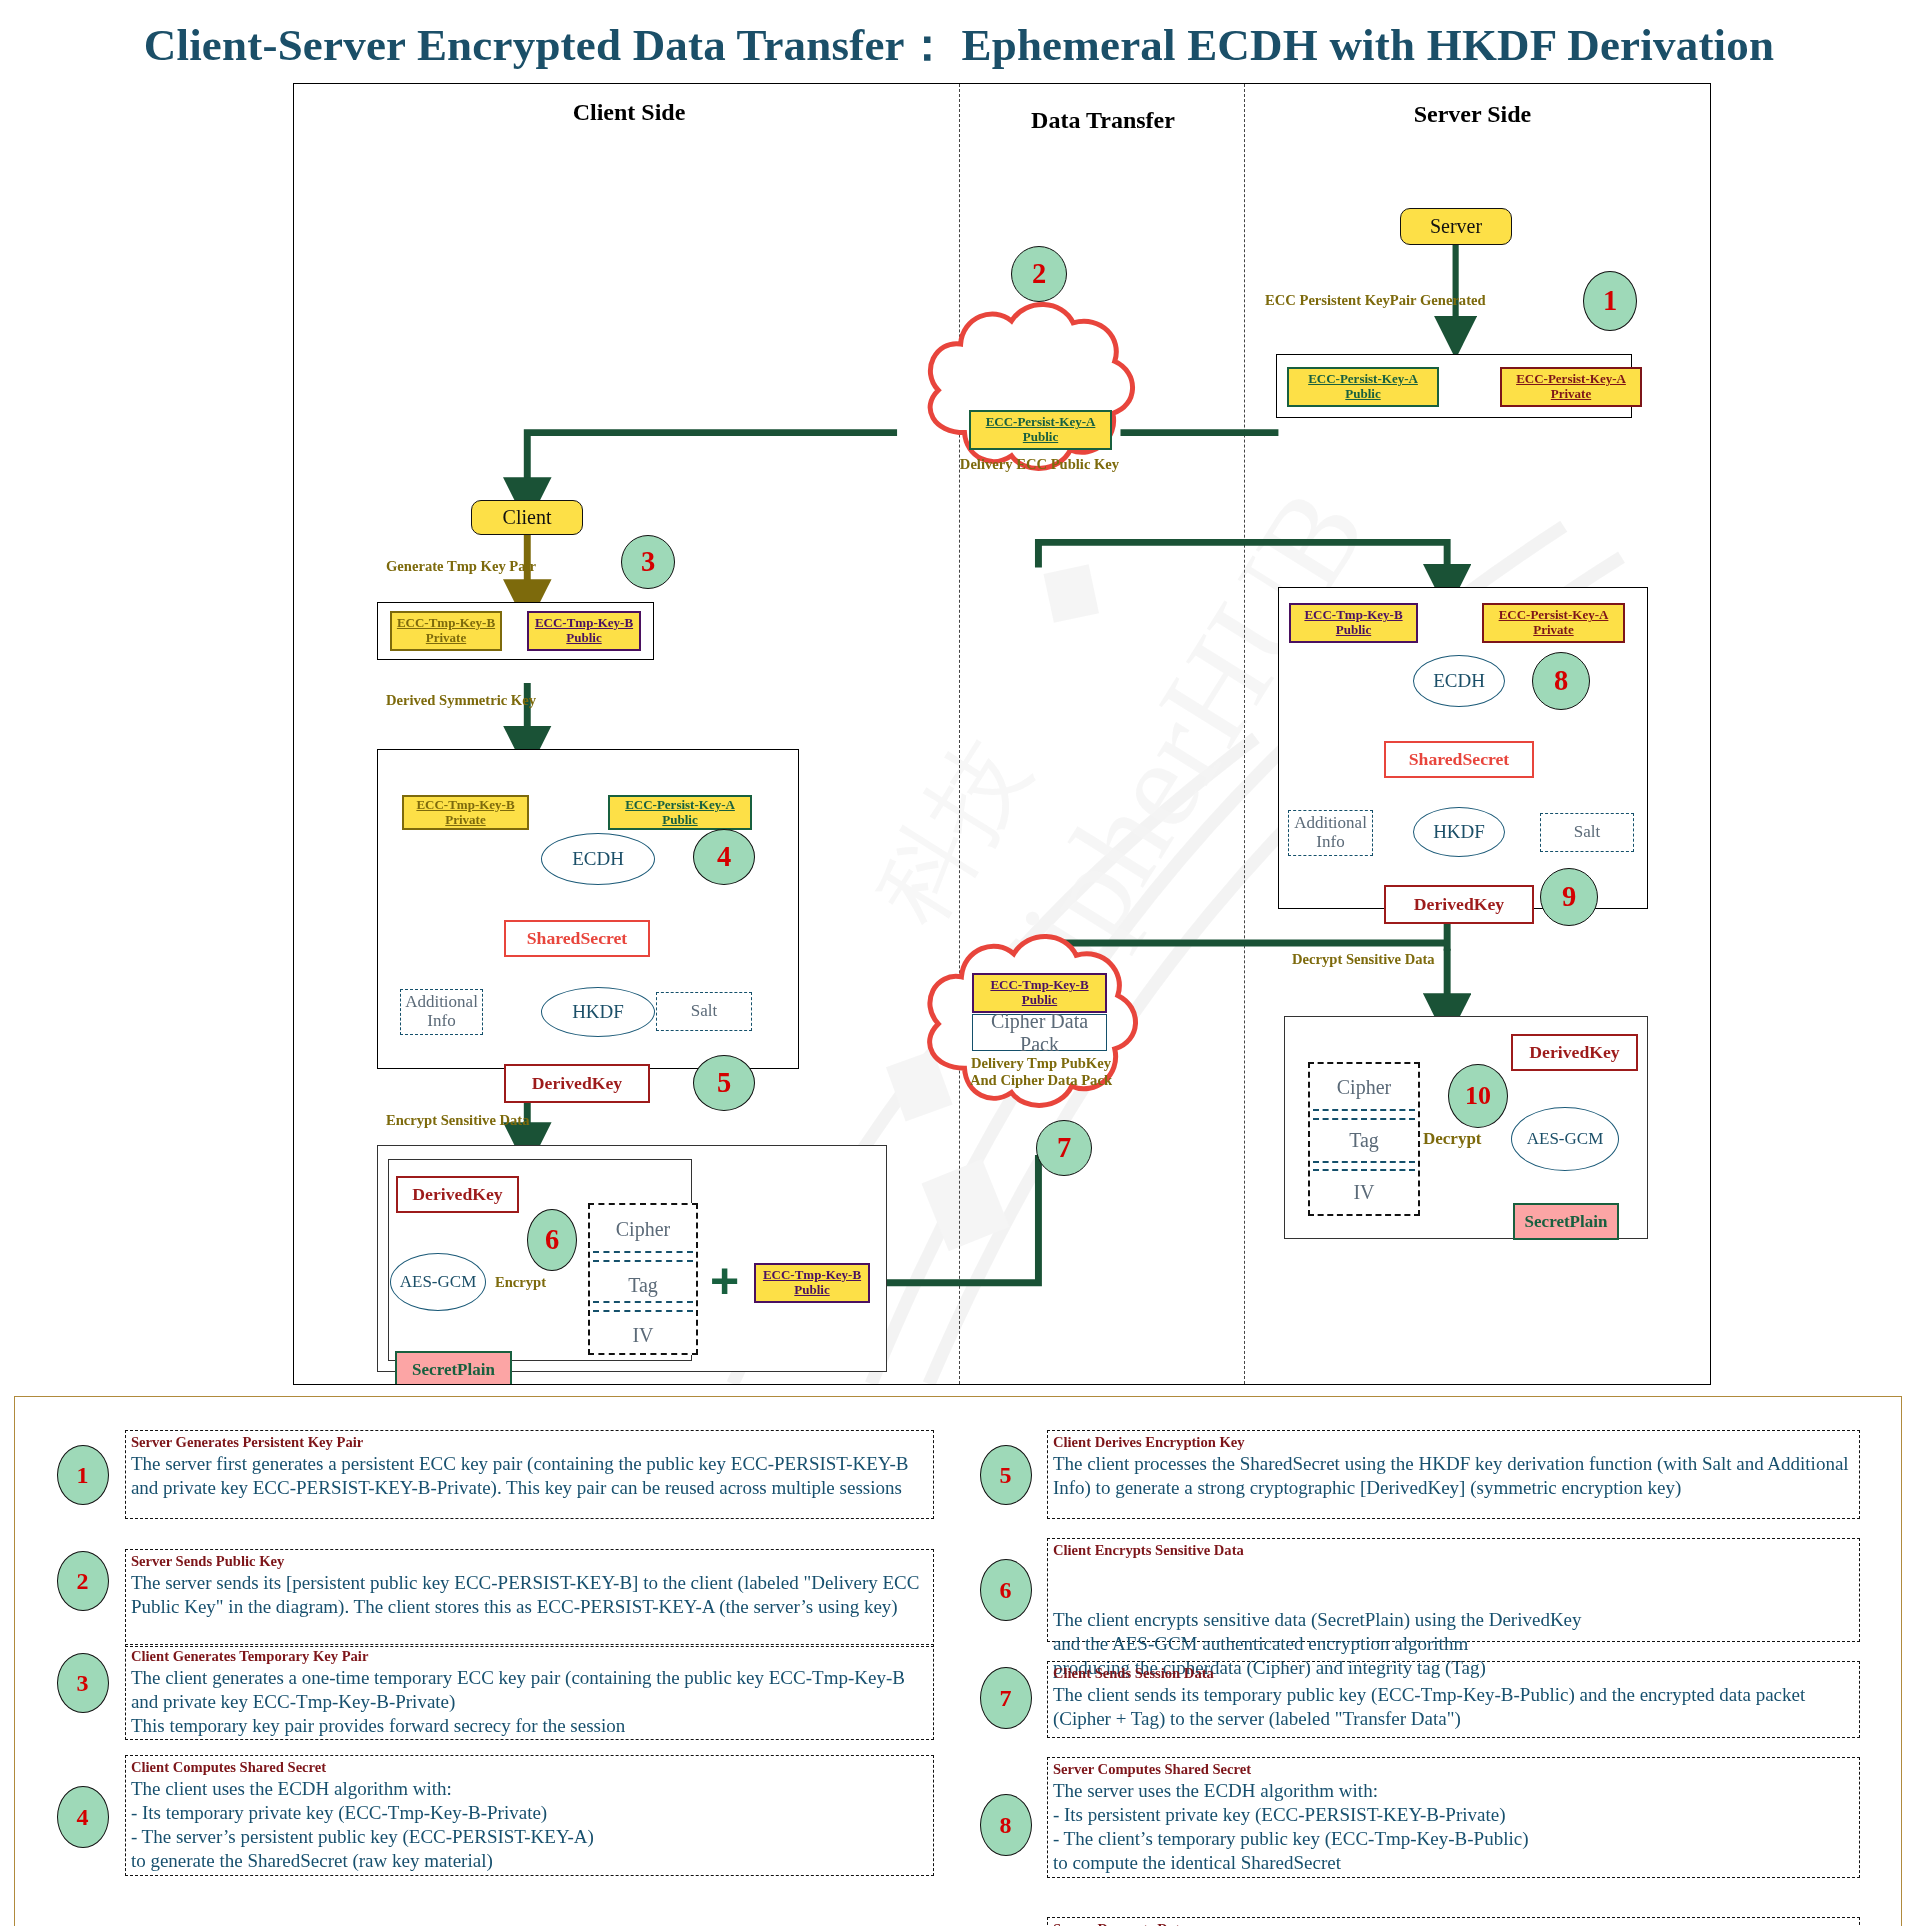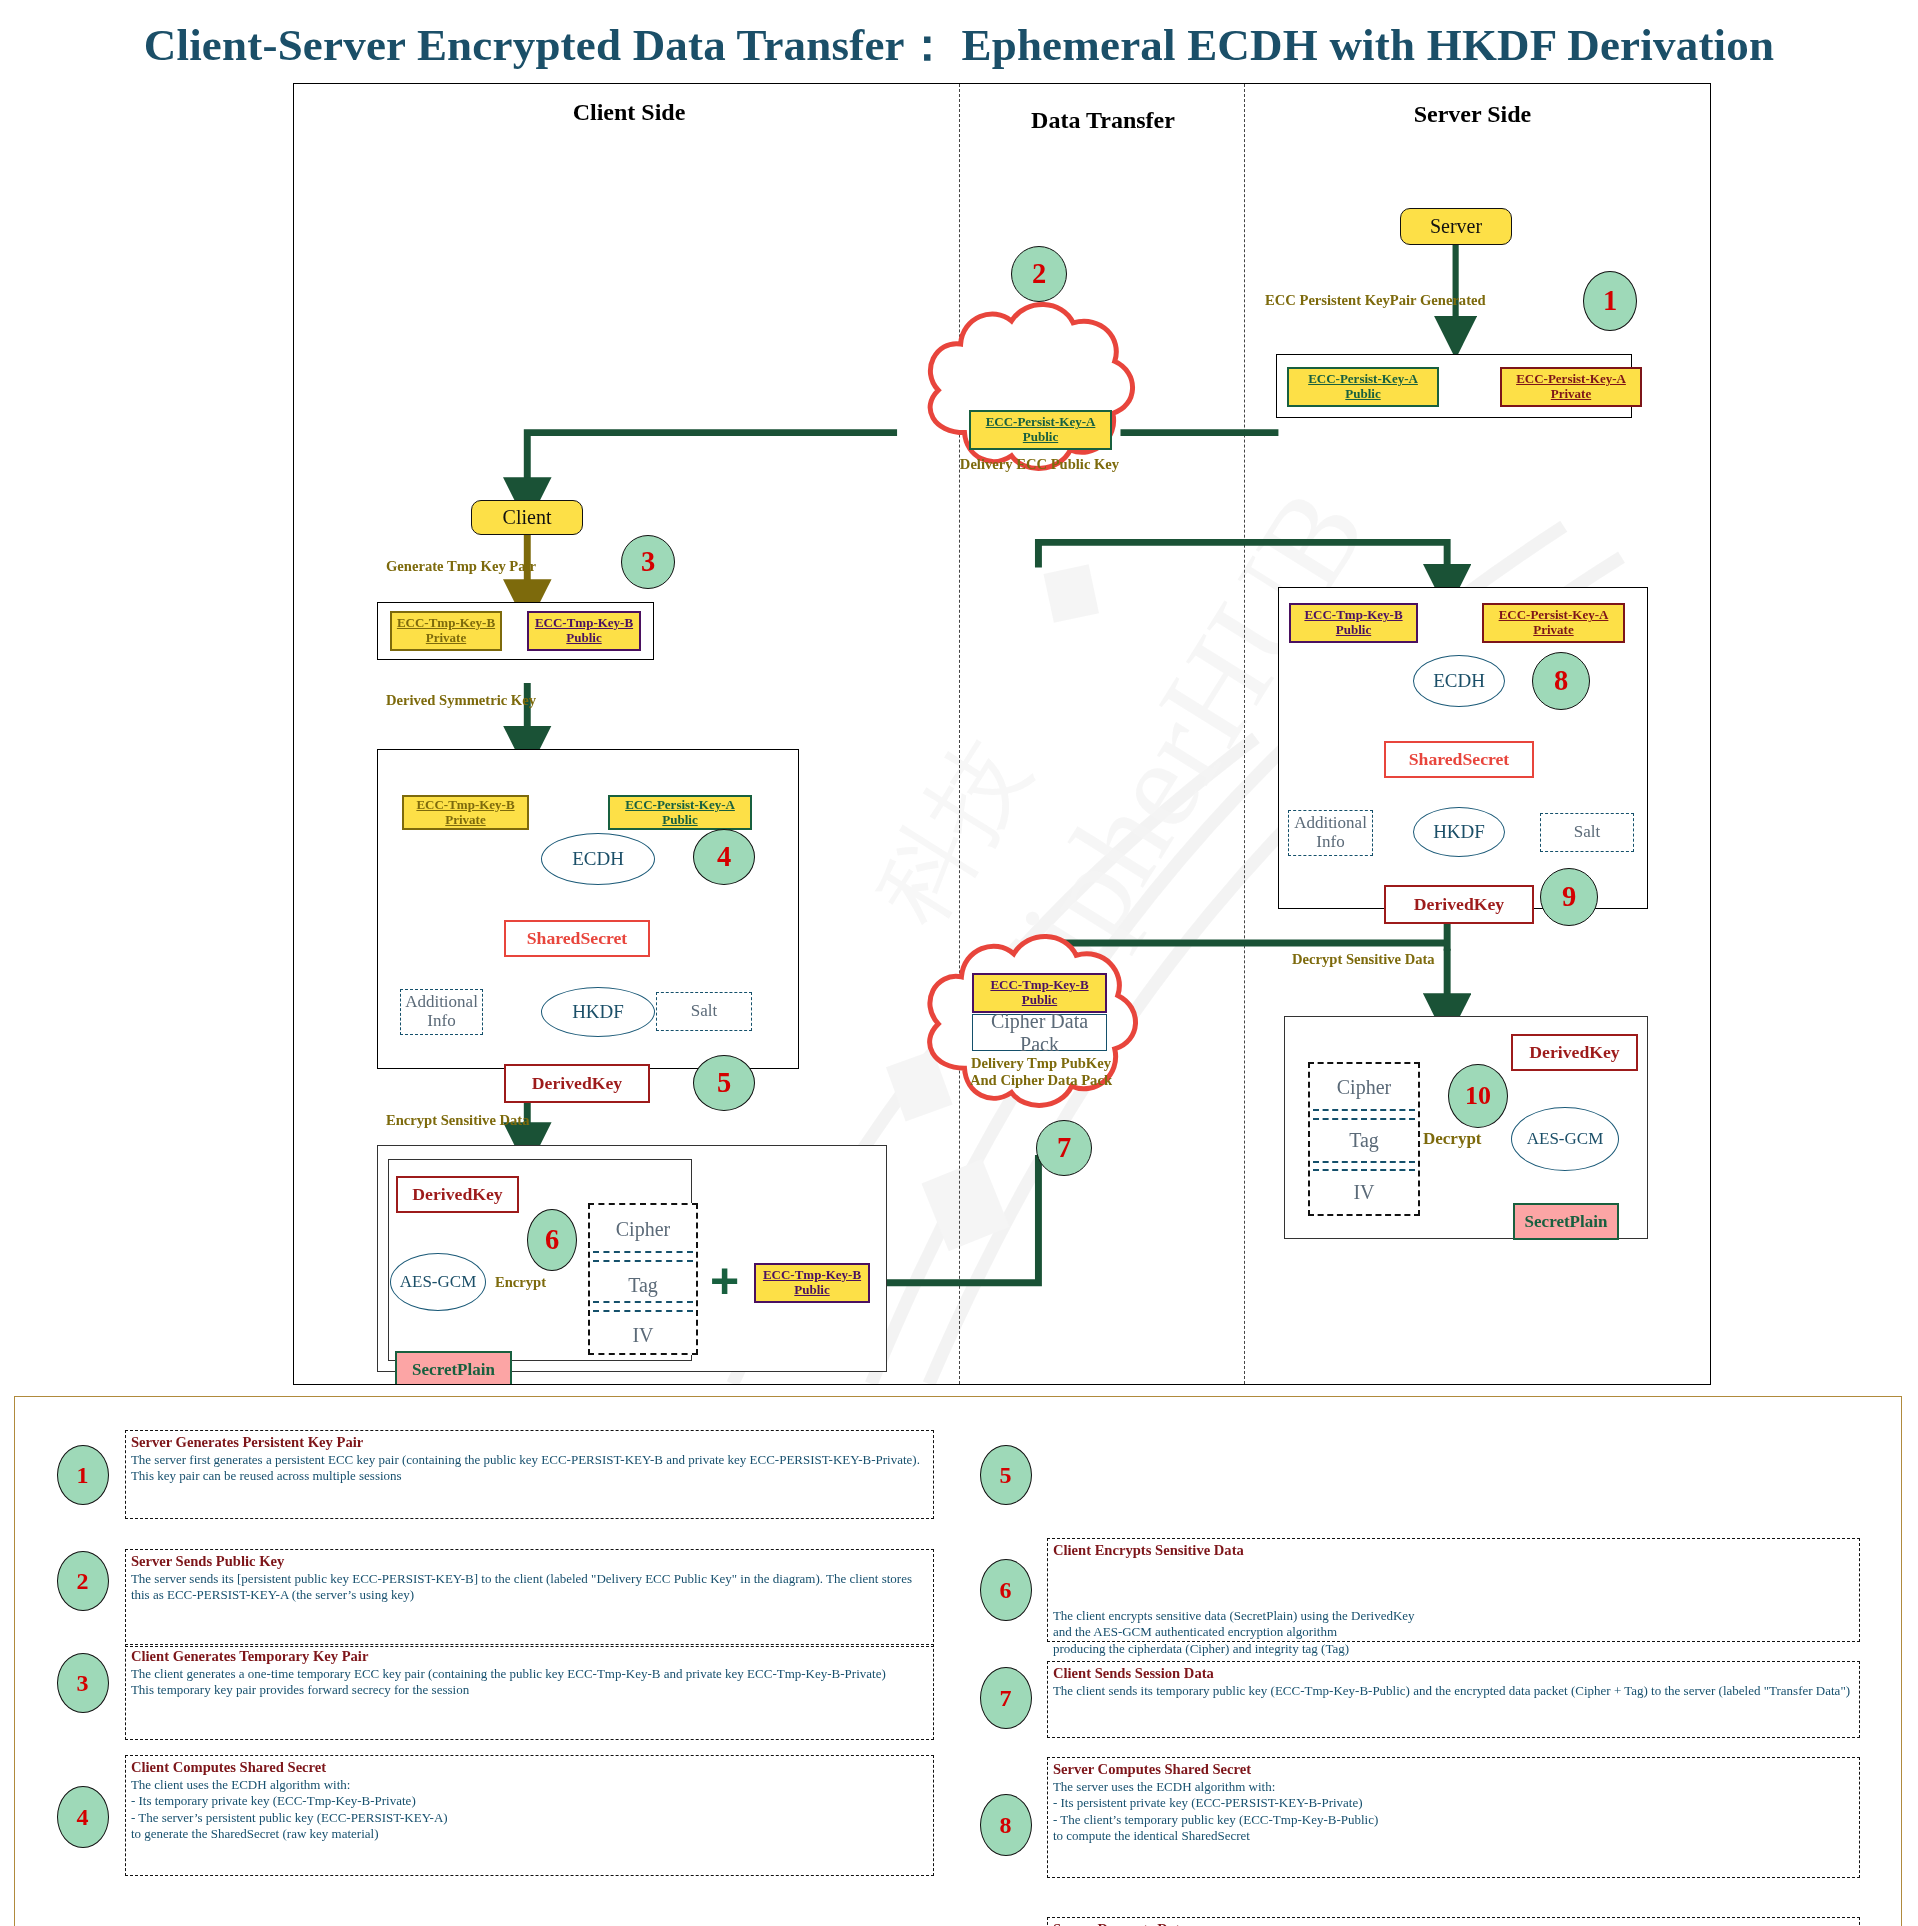--- a/index.html
+++ b/index.html
@@ -72,21 +72,21 @@
   
   .steps-panel{position:absolute;left:13.5px;top:1396px;width:1888px;height:686px;
     border:1.2px solid #b08a3c;background:#fff;box-sizing:border-box;}
   .step-oval{position:absolute;background:#9ed9b8;border:1.5px solid #111;
     border-radius:50%;display:flex;align-items:center;justify-content:center;
     color:#d40000;font-weight:bold;font-size:24px;font-family:"Liberation Serif",serif;}
   .step-card{position:absolute;border:1.5px dashed #111;box-sizing:border-box;
     background:transparent;padding:3.1px 5.4px;}
   .step-title{color:#7d1519;font-weight:bold;font-size:14.6px;line-height:1.22;
     font-family:"Liberation Serif",serif;}
-  .step-body{color:#17506e;font-size:13px;line-height:1.26;
+  .step-body{color:#17506e;font-size:19px;line-height:1.26;
     font-family:"Liberation Serif",serif;}
 </style>
 </head>
 <body>
 
 <div class="page-title">Client-Server Encrypted Data Transfer： Ephemeral ECDH with HKDF Derivation</div>
 
 <div class="diagram-panel">
 
   <svg class="wm" viewBox="0 0 3680 3380" preserveAspectRatio="none">
@@ -364,20 +364,24 @@
   <div class="step-oval" style="left:42px;top:389px;width:50px;height:60px;">4</div>
   <div class="step-card" style="left:110px;top:358px;width:809px;height:121px;">
     <div class="step-title">Client Computes Shared Secret</div>
     <div class="step-body" style="white-space:pre-line;">The client uses the ECDH algorithm with:
 - Its temporary private key (ECC-Tmp-Key-B-Private)
 - The server’s persistent public key (ECC-PERSIST-KEY-A)
 to generate the SharedSecret (raw key material)</div>
   </div>
 
   <div class="step-oval" style="left:965px;top:48px;width:50px;height:58px;">5</div>
+  <div class="step-card" style="left:1032px;top:33px;width:813px;height:89px;">
+    <div class="step-title">Client Derives Encryption Key</div>
+    <div class="step-body" style="white-space:pre-line;">The client processes the SharedSecret using the HKDF key derivation function (with Salt and Additional Info) to generate a strong cryptographic [DerivedKey] (symmetric encryption key)</div>
+  </div>
 
   <div class="step-oval" style="left:965px;top:162px;width:50px;height:60px;">6</div>
   <div class="step-card" style="left:1032px;top:141px;width:813px;height:104px;">
     <div class="step-title">Client Encrypts Sensitive Data</div>
     <div class="step-body" style="white-space:pre-line;margin-top:48px;">The client encrypts sensitive data (SecretPlain) using the DerivedKey
 and the AES-GCM authenticated encryption algorithm
 producing the cipherdata (Cipher) and integrity tag (Tag)</div>
   </div>
 
   <div class="step-oval" style="left:965px;top:270px;width:50px;height:60px;">7</div>

